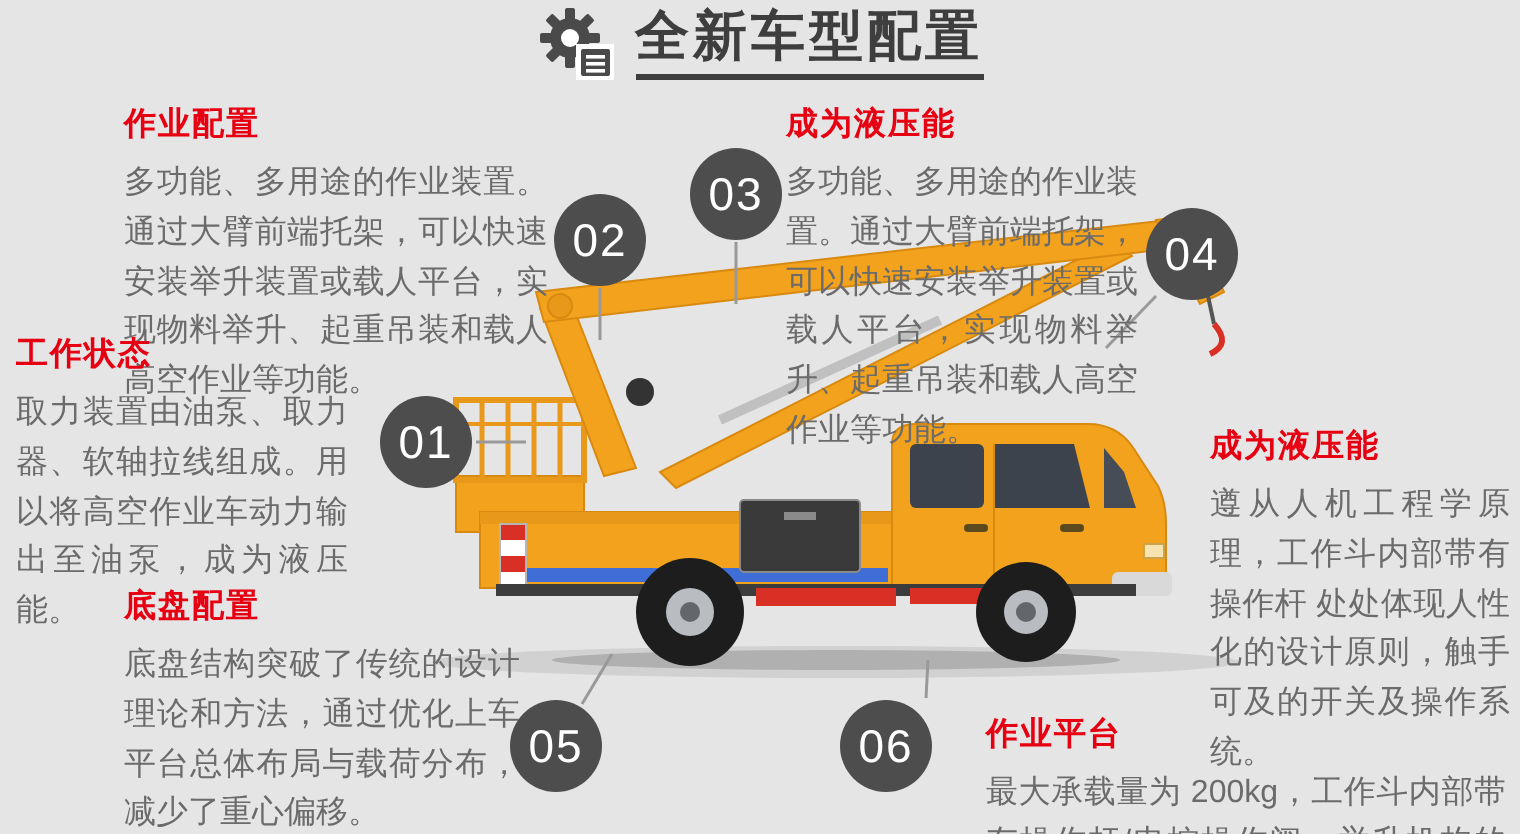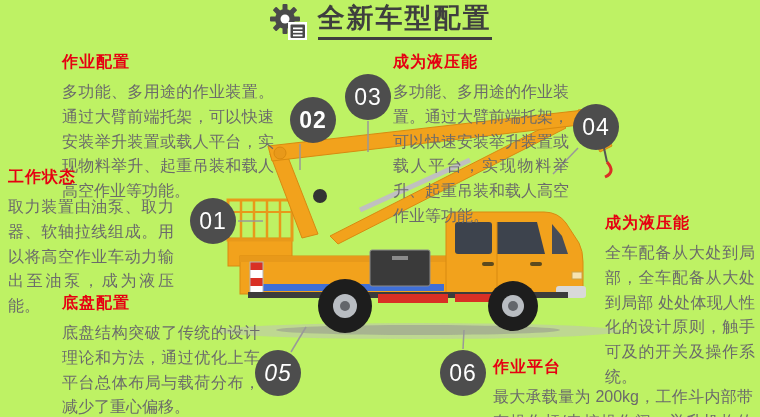--- a/index.html
+++ b/index.html
@@ -1,17 +1,17 @@
 <!DOCTYPE html>
 <html><head>
 <meta charset="utf-8">
 <style>
   html,body{margin:0;padding:0;background:#fff;}
   #canvas{
-    position:relative;width:760px;height:417px;background:#bef264;overflow:hidden;
+    position:relative;width:760px;height:417px;background:#e5e5e5;overflow:hidden;
     font-family:"Liberation Sans","DejaVu Sans",sans-serif;
   }
   
   .title-wrap{position:absolute;top:2px;left:0;right:0;display:flex;justify-content:center;align-items:flex-start;gap:9px;}
   .title-wrap h1{
     margin:0;font-size:27px;font-weight:bold;color:#3e3e3e;letter-spacing:2px;
     border-bottom:3px solid #3e3e3e;padding-bottom:3px;line-height:1.2;
   }
   .title-icon{margin-top:1px;}
   
@@ -24,25 +24,25 @@
   #s4{left:62px;top:293px;width:198px;}
   #s5{left:605px;top:213px;width:150px;}
   #s6{left:493px;top:333px;width:260px;margin-top:24px;}
   
   .marker{
     position:absolute;width:46px;height:46px;border-radius:50%;background:#4d4d4d;
     color:#ffffff;display:flex;align-items:center;justify-content:center;
     font-size:23px;letter-spacing:1px;font-weight:500;z-index:3;
   }
   #m1{left:190px;top:198px;}
-  #m2{left:290px;top:97px;font-weight:bold;}
+  #m2{left:277px;top:97px;}
   #m3{left:345px;top:74px;}
   #m4{left:573px;top:104px;}
-  #m5{left:255px;top:350px;font-style:italic;}
-  #m6{left:440px;top:350px;}
+  #m5{left:255px;top:350px;}
+  #m6{left:420px;top:350px;}
   
   #scene{position:absolute;left:0;top:0;z-index:1;}
   .section,.title-wrap{z-index:2;}
 </style>
 </head>
 <body>
 
 <div id="canvas">
 
   <svg id="scene" width="760" height="417" viewBox="0 0 760 417">
@@ -159,21 +159,21 @@
   <div class="section" id="s4">
     <h3>底盘配置</h3>
     <p>底盘结构突破了传统的设计理论和方法，通过优化上车平台总体布局与载荷分布，减少了重心偏移。</p>
   </div>
   <div class="section" id="s3">
     <h3>工作状态</h3>
     <p>取力装置由油泵、取力器、软轴拉线组成。用以将高空作业车动力输出至油泵，成为液压能。</p>
   </div>
   <div class="section" id="s5">
     <h3>成为液压能</h3>
-    <p>全车配备从大处到局部，全车配备从大处到局部 处处体现人性化的设计原则，触手可及的开关及操作系统。</p>
+    <p>遵从人机工程学原理，工作斗内部带有操作杆 处处体现人性化的设计原则，触手可及的开关及操作系统。</p>
   </div>
   <div class="section" id="s6">
     <h3>作业平台</h3>
     <p>最大承载量为 200kg，工作斗内部带有操作杆/电控操作阀，举升机构的端部连接作业平台，是用于载人或器材的基本构件。</p>
   </div>
 
   <div class="marker" id="m1">01</div>
   <div class="marker" id="m2">02</div>
   <div class="marker" id="m3">03</div>
   <div class="marker" id="m4">04</div>

